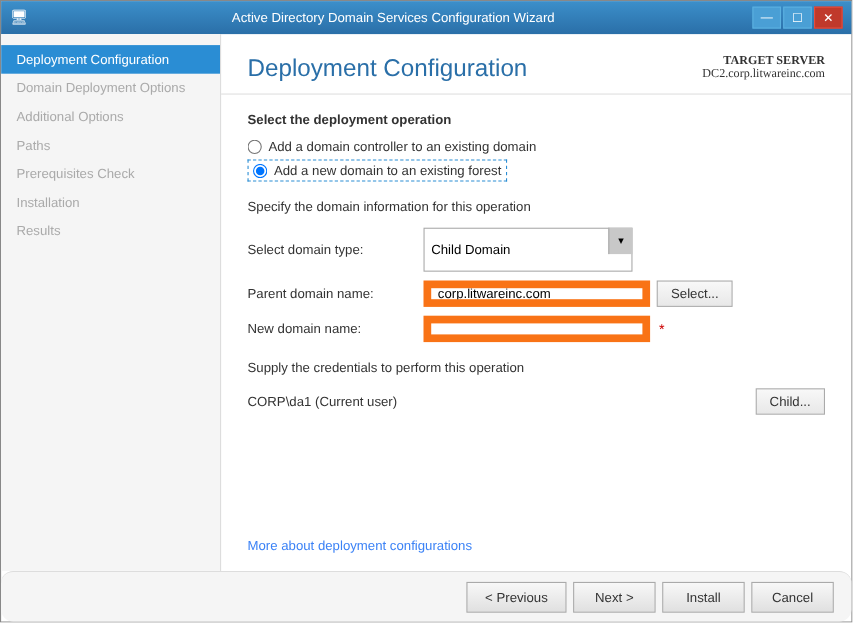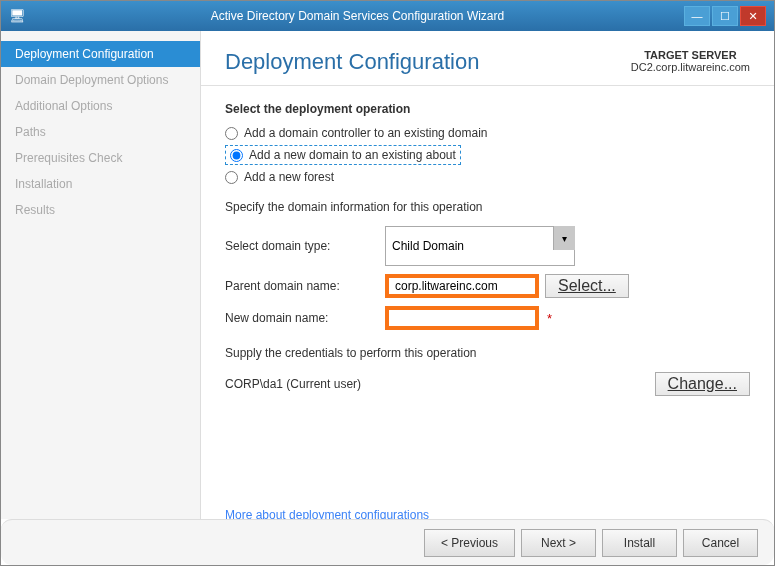--- a/index.html
+++ b/index.html
@@ -102,23 +102,24 @@
       justify-content: space-between;
       align-items: flex-start;
       border-bottom: 1px solid #e0e0e0;
     }
     .page-title {
       font-size: 22px;
       font-weight: 300;
       color: #2a6fa8;
     }
     .target-server {
-      text-align: center;
+      text-align: right;
       font-size: 11px;
       color: #333;
+      font-family: Liberation Serif, serif;
     }
     .target-label {
       font-weight: bold;
       font-size: 11px;
     }
     .main-content {
       flex: 1;
       padding: 16px 24px;
       overflow-y: auto;
     }
@@ -194,41 +195,40 @@
       height: 24px;
       background: #c8c8c8;
       border-left: 1px solid #aaa;
       display: flex;
       align-items: center;
       justify-content: center;
       pointer-events: none;
       font-size: 10px;
     }
     .form-input {
-      width: 154px;
+      width: 206px;
       height: 24px;
-      border: 4px solid #f97316;
+      border: 7px solid #f97316;
       padding: 0 6px;
       font-size: 12px;
       background: white;
     }
     .required-star {
       color: #c00;
       margin-left: 2px;
       font-size: 13px;
     }
     .btn {
       height: 24px;
       padding: 0 12px;
       border: 1px solid #aaa;
       background: linear-gradient(to bottom, #f8f8f8, #e8e8e8);
-      font-size: 16px;
-      cursor: pointer;
-      color: #333;
-      text-decoration: underline;
+      font-size: 12px;
+      cursor: pointer;
+      color: #333;
     }
     .credentials-section {
       margin-top: 16px;
     }
     .credentials-user {
       font-size: 12px;
       color: #333;
       margin-top: 6px;
       display: flex;
       align-items: center;
@@ -324,26 +324,22 @@
         <div class="section-label">Select the deployment operation</div>
 
         <div class="radio-group">
           <div class="radio-option">
             <input type="radio" name="deployment" id="add-dc" style="">
             <label for="add-dc">Add a domain controller to an existing domain</label>
           </div>
           <div class="radio-option">
             <span class="dashed-border">
               <input type="radio" name="deployment" id="add-new-domain" checked="" style="">
-              <label for="add-new-domain">Add a new domain to an existing about</label>
+              <label for="add-new-domain">Add a new domain to an existing forest</label>
             </span>
-          </div>
-          <div class="radio-option">
-            <input type="radio" name="deployment" id="add-new-forest" style="">
-            <label for="add-new-forest">Add a new forest</label>
           </div>
         </div>
 
         <div class="subsection-label">Specify the domain information for this operation</div>
 
         <div class="form-row">
           <span class="form-label">Select domain type:</span>
           <div class="form-control-group">
             <div class="select-wrapper">
               <select class="form-select">
@@ -368,21 +364,21 @@
           <div class="form-control-group">
             <input type="text" class="form-input" value="" style="">
             <span class="required-star">*</span>
           </div>
         </div>
 
         <div class="credentials-section">
           <div class="subsection-label">Supply the credentials to perform this operation</div>
           <div class="credentials-user">
             <span>CORP\da1 (Current user)</span>
-            <button class="btn">Change...</button>
+            <button class="btn">Child...</button>
           </div>
         </div>
 
         <div style="margin-top: 80px;">
           <a class="more-link">More about deployment configurations</a>
         </div>
       </div>
     </div>
   </div>
 

